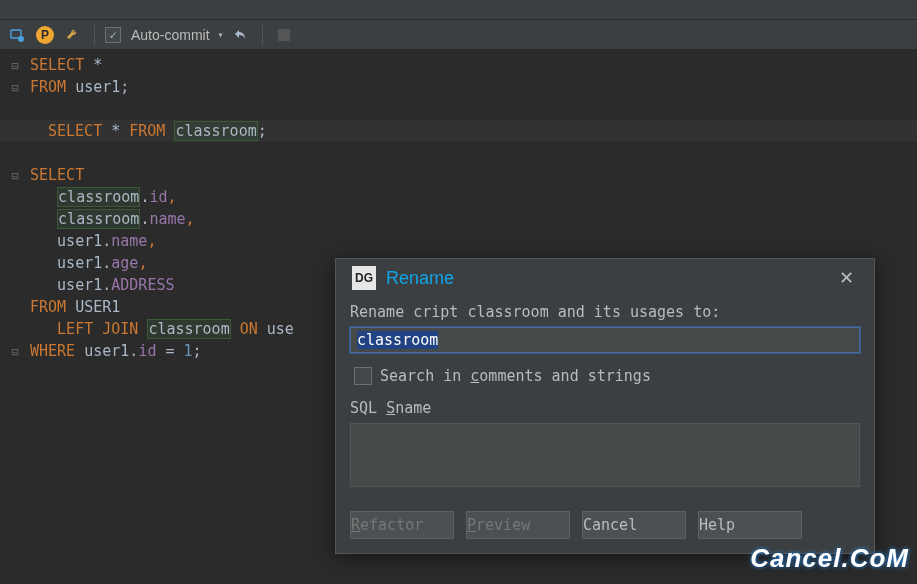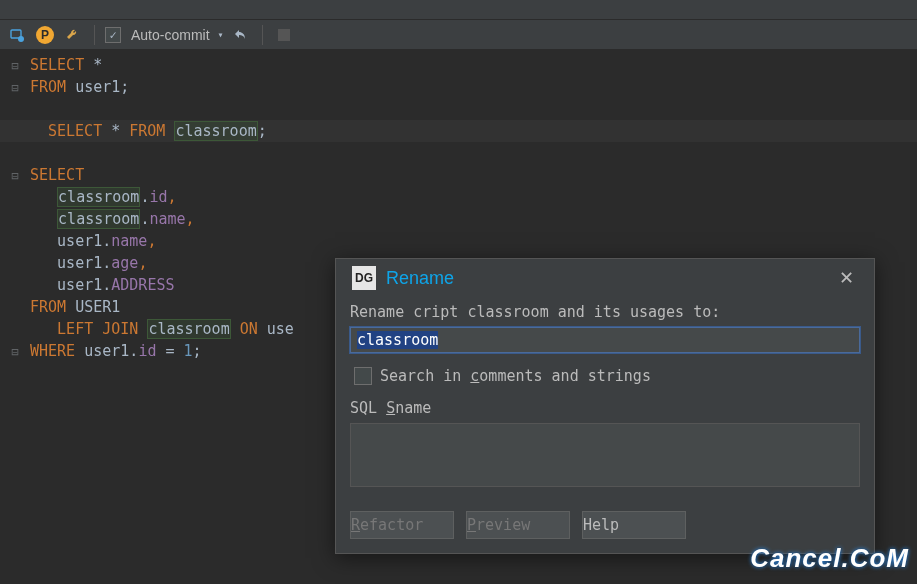--- a/index.html
+++ b/index.html
@@ -270,17 +270,18 @@
     <div class="opt-row">
       <div class="opt-checkbox"></div>
       <div class="opt-label"><span>Search in </span><span class="u">c</span><span>omments and strings</span></div>
     </div>
     <div class="section-label"><span>SQL </span><span class="u">S</span><span>name</span></div>
     <div class="script-box"></div>
   </div>
   <div class="dialog-buttons">
     <div class="dlg-btn disabled"><span class="u">R</span><span>efactor</span></div>
     <div class="dlg-btn disabled"><span class="u">P</span><span>review</span></div>
+    <div class="dlg-btn">Cancel</div>
     <div class="dlg-btn">Help</div>
   </div>
 </div>
 
 <div class="watermark">Cancel.CoM</div>
 
 </body></html>

